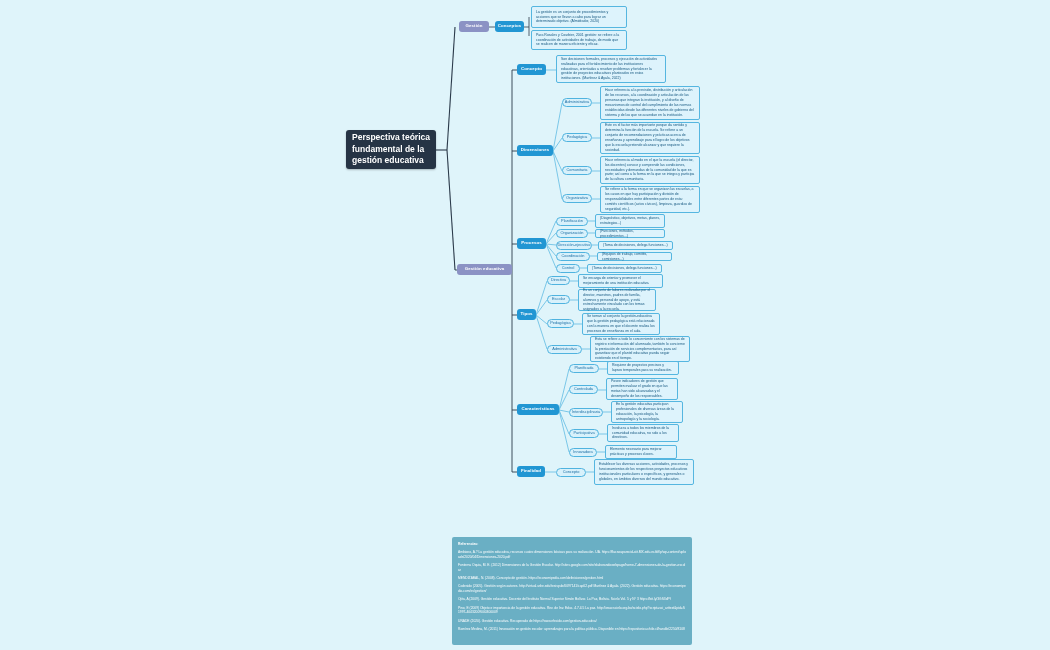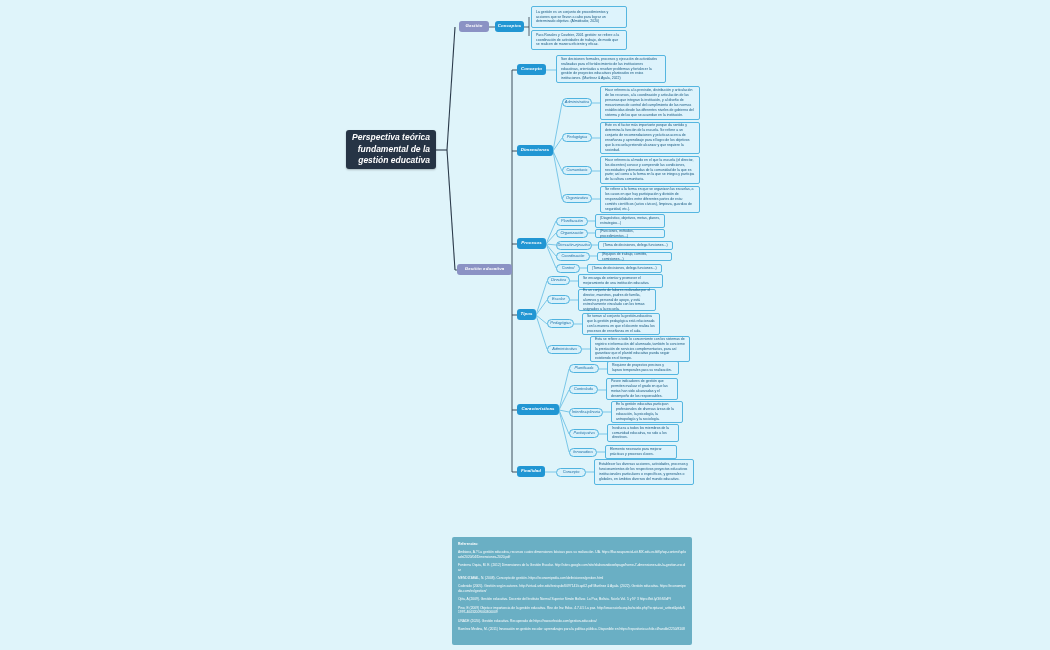--- a/index.html
+++ b/index.html
@@ -20,24 +20,23 @@
     width: 1050px; height: 650px;
     pointer-events: none;
   }
 
   
   .node {
     position: absolute;
     display: flex;
     align-items: center;
     justify-content: center;
-    text-align: right;
+    text-align: left;
     line-height: 1.12;
     white-space: nowrap;
-    font-style: italic;
   }
 
   
   .root {
     background: #263445;
     color: #ffffff;
     border-radius: 3px;
     font-weight: bold;
     font-size: 8.5px;
     line-height: 1.35;

